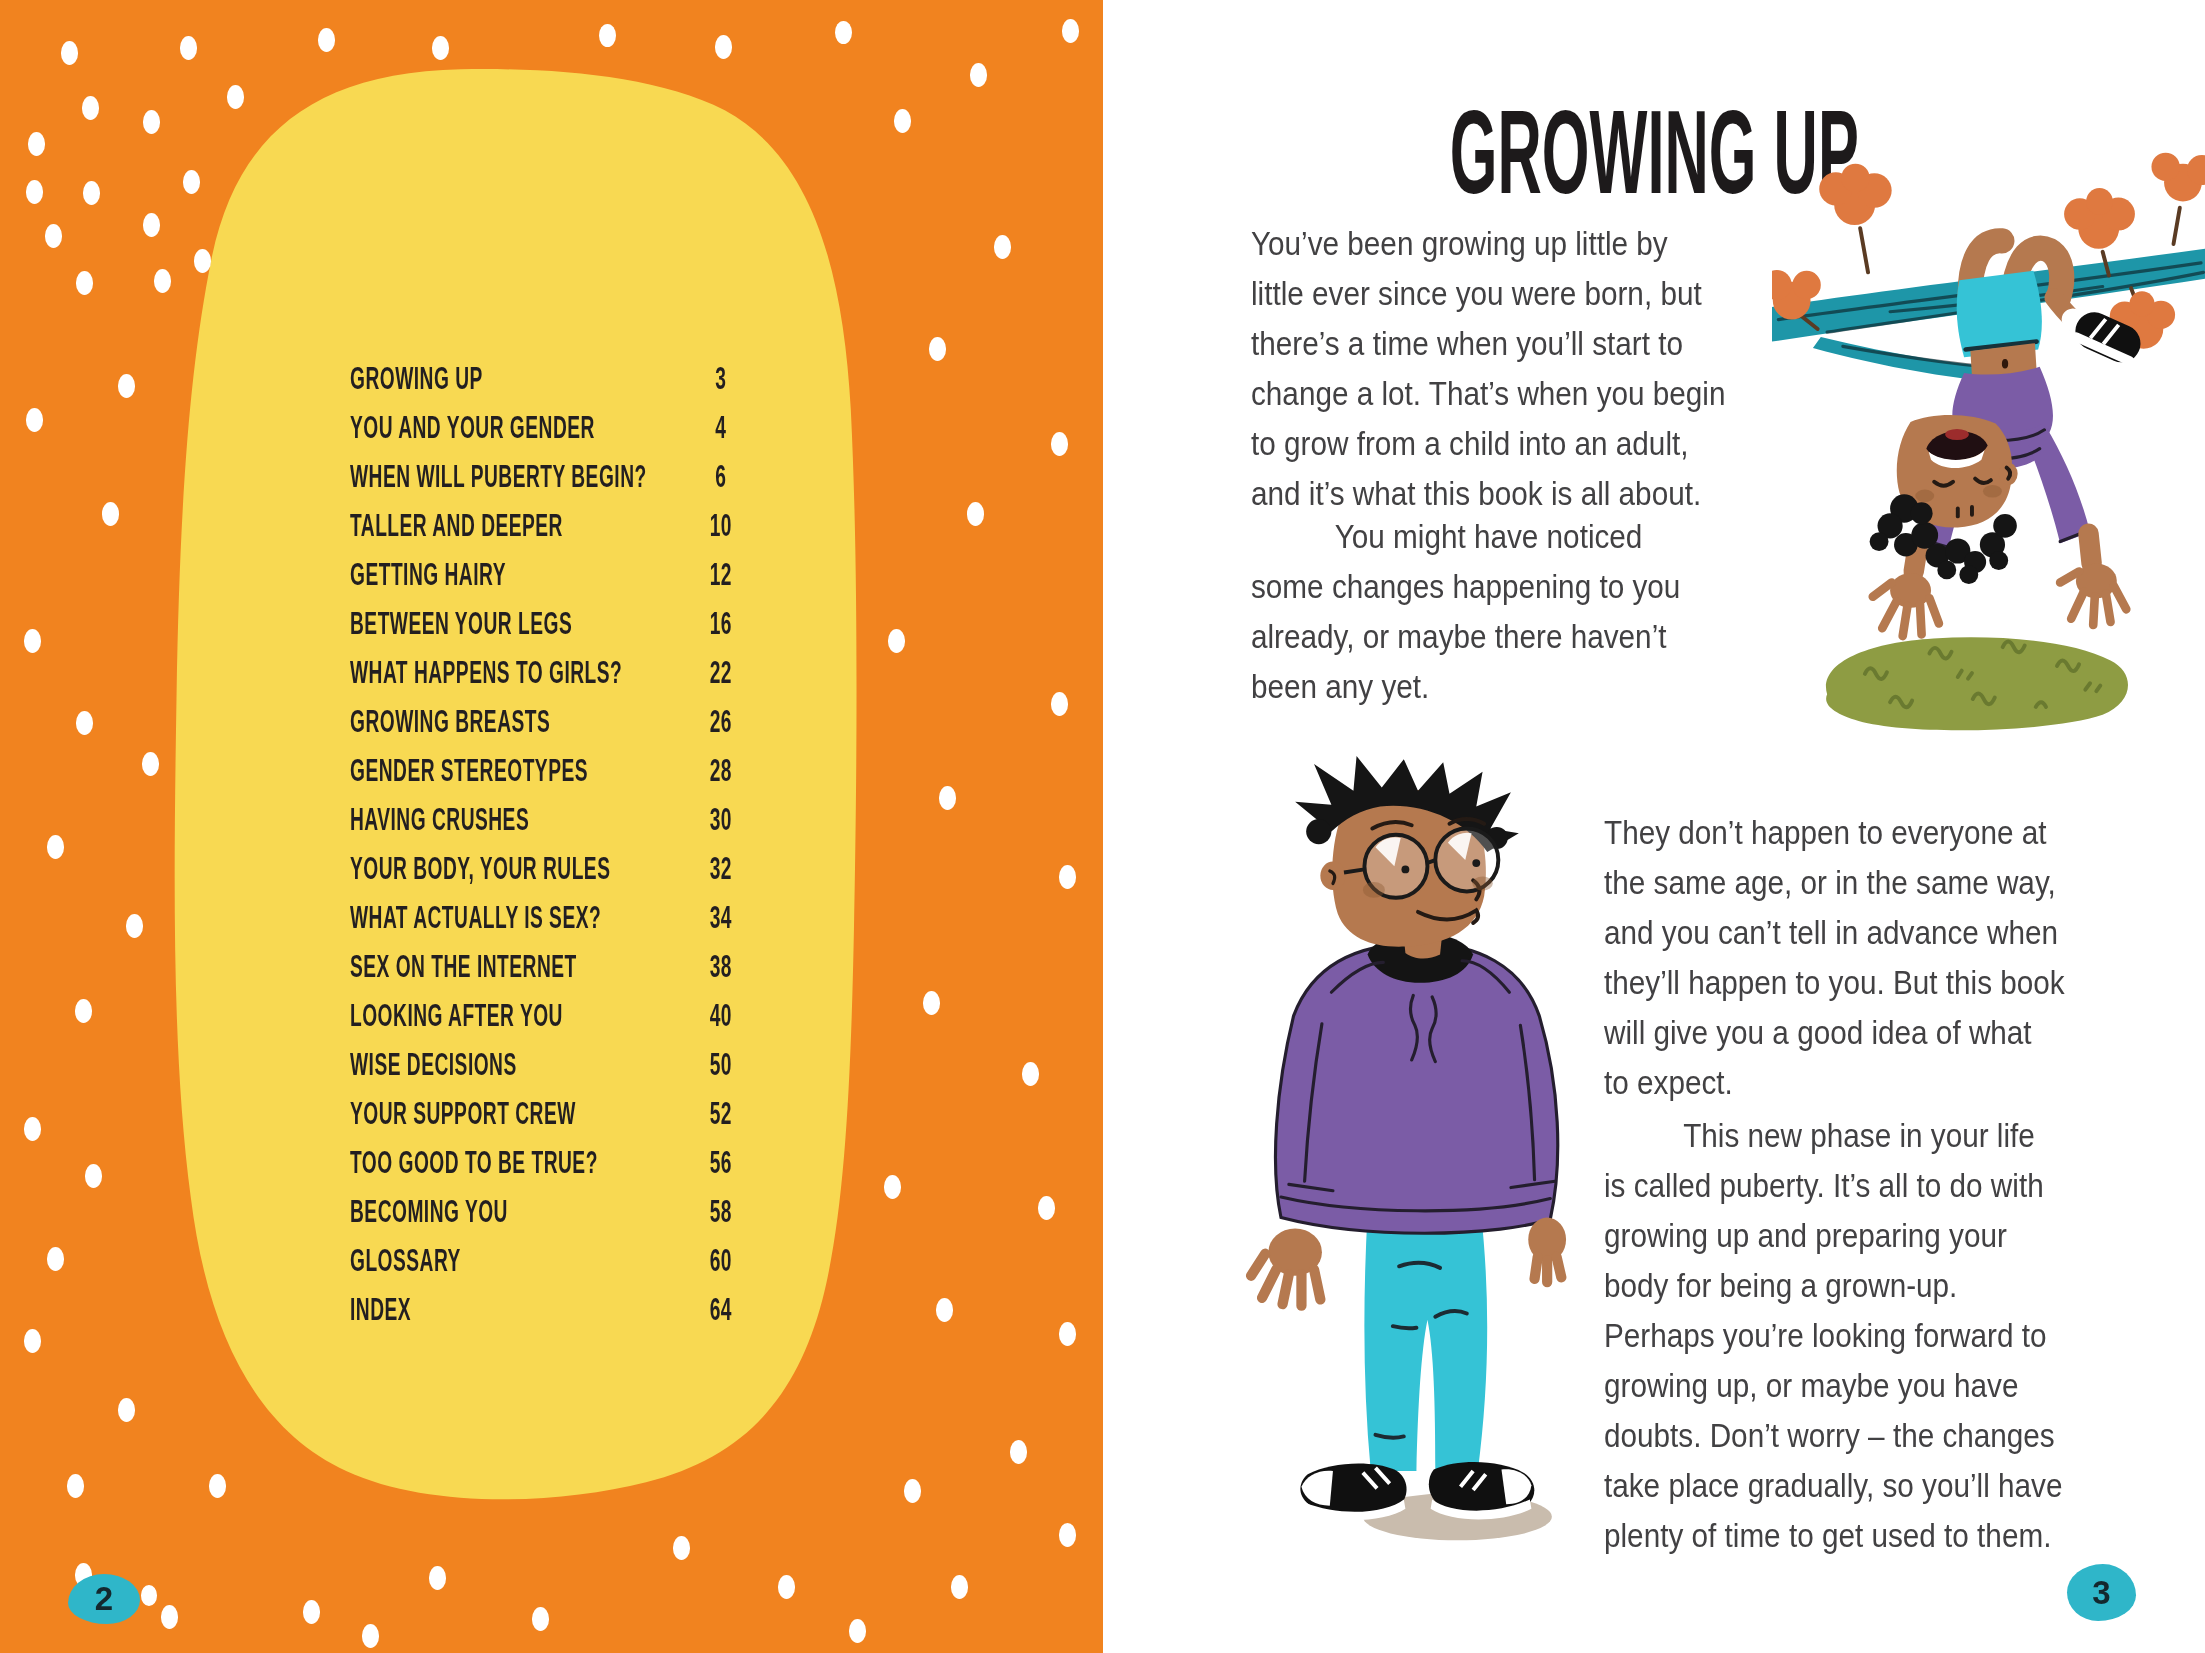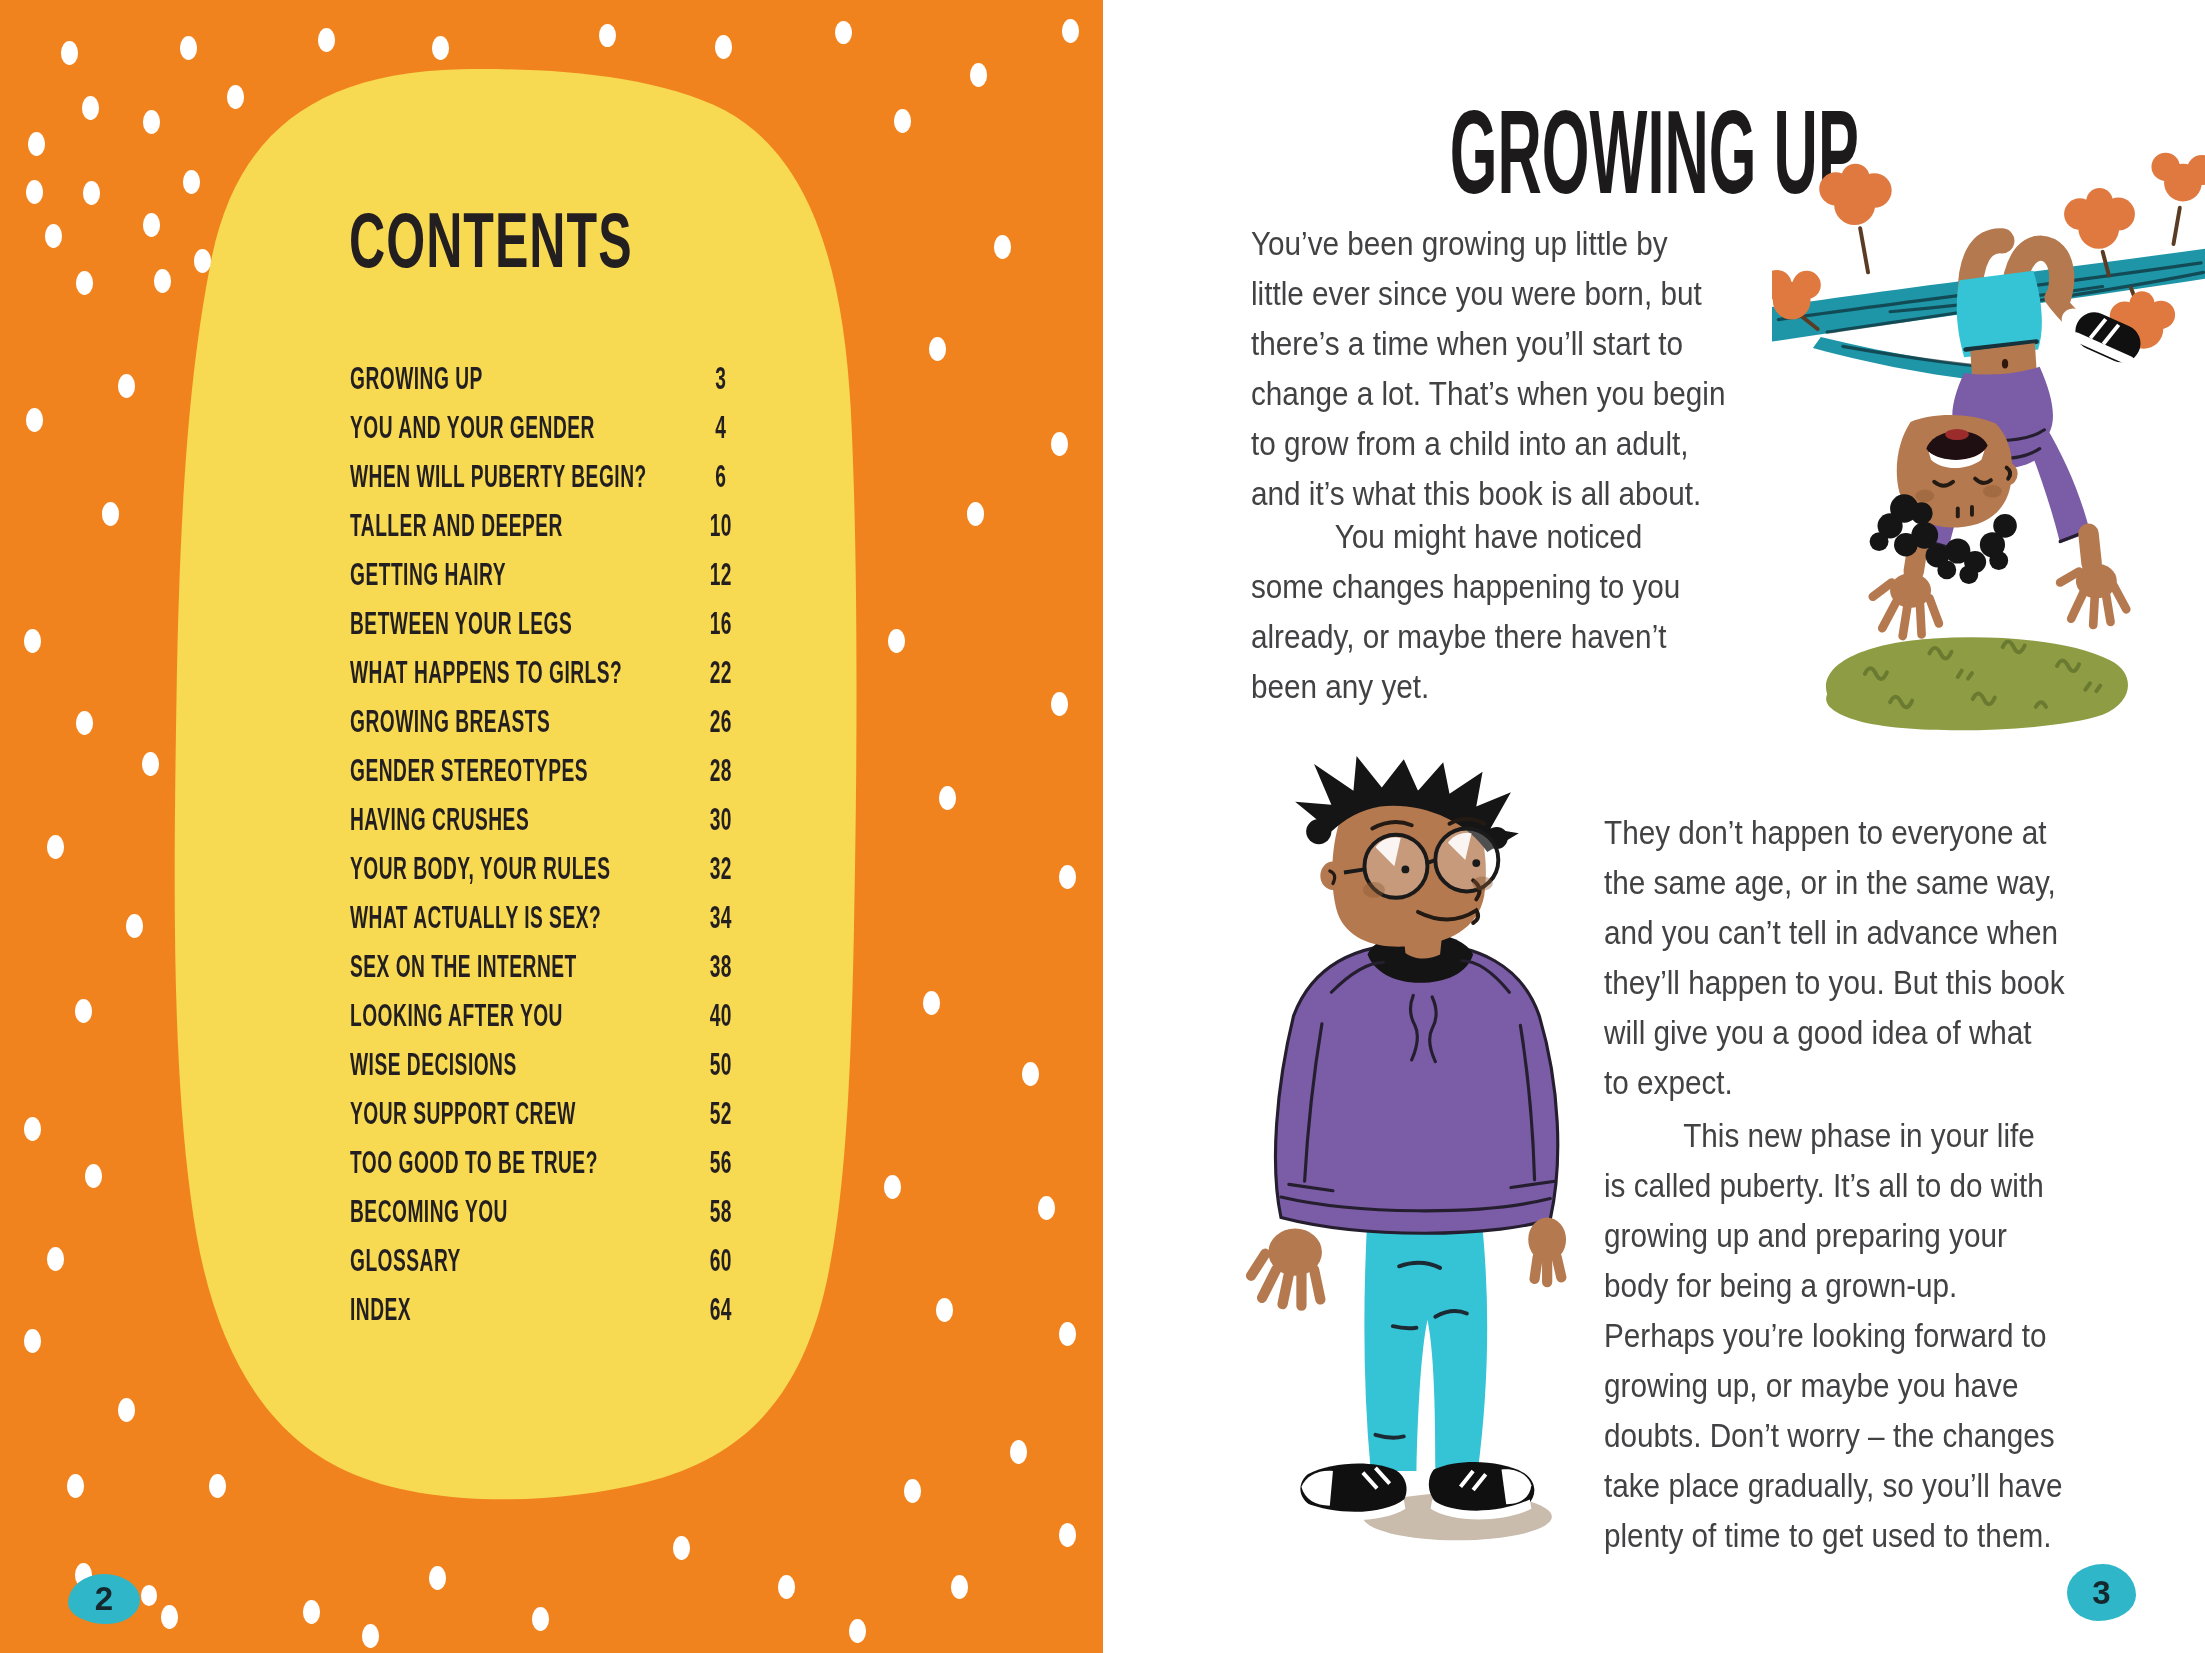--- a/index.html
+++ b/index.html
@@ -106,21 +106,20 @@
         <div class="dot" style="left: 1059px; top: 865px;"></div>
         <div class="dot" style="left: 923px; top: 991px;"></div>
         <div class="dot" style="left: 1022px; top: 1062px;"></div>
         <div class="dot" style="left: 884px; top: 1175px;"></div>
         <div class="dot" style="left: 1038px; top: 1196px;"></div>
         <div class="dot" style="left: 936px; top: 1298px;"></div>
         <div class="dot" style="left: 1059px; top: 1322px;"></div>
         <div class="dot" style="left: 1010px; top: 1440px;"></div>
         <div class="dot" style="left: 904px; top: 1479px;"></div>
       </div>
-    <h1 class="contents-title"><span class="squeeze-h">CONTENTS</span></h1>
     <div class="toc">
         <div class="toc-row">
           <span class="toc-label">GROWING UP</span>
           <span class="toc-num">3</span>
         </div>
         <div class="toc-row">
           <span class="toc-label">YOU AND YOUR GENDER</span>
           <span class="toc-num">4</span>
         </div>
         <div class="toc-row">

